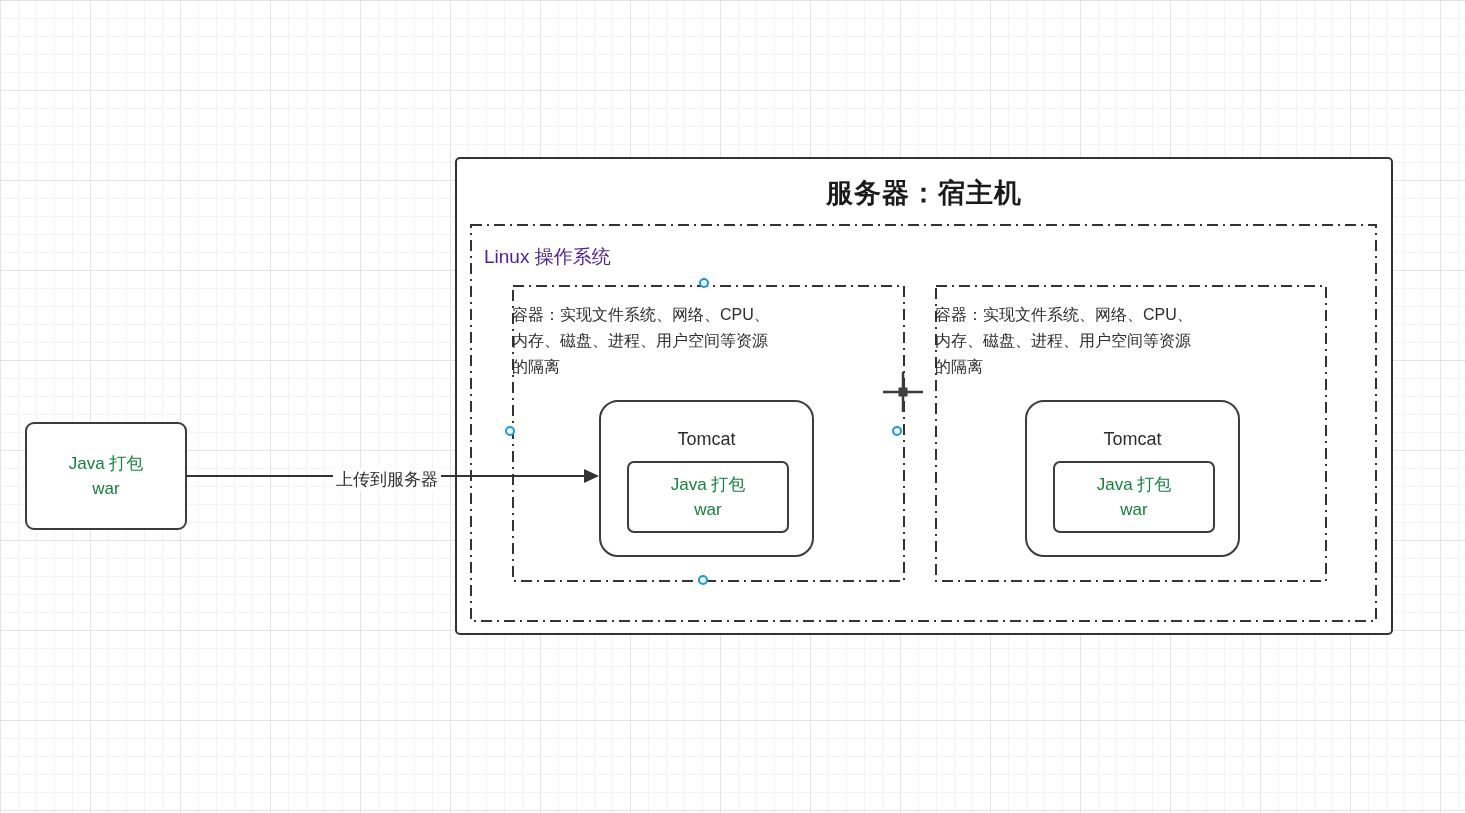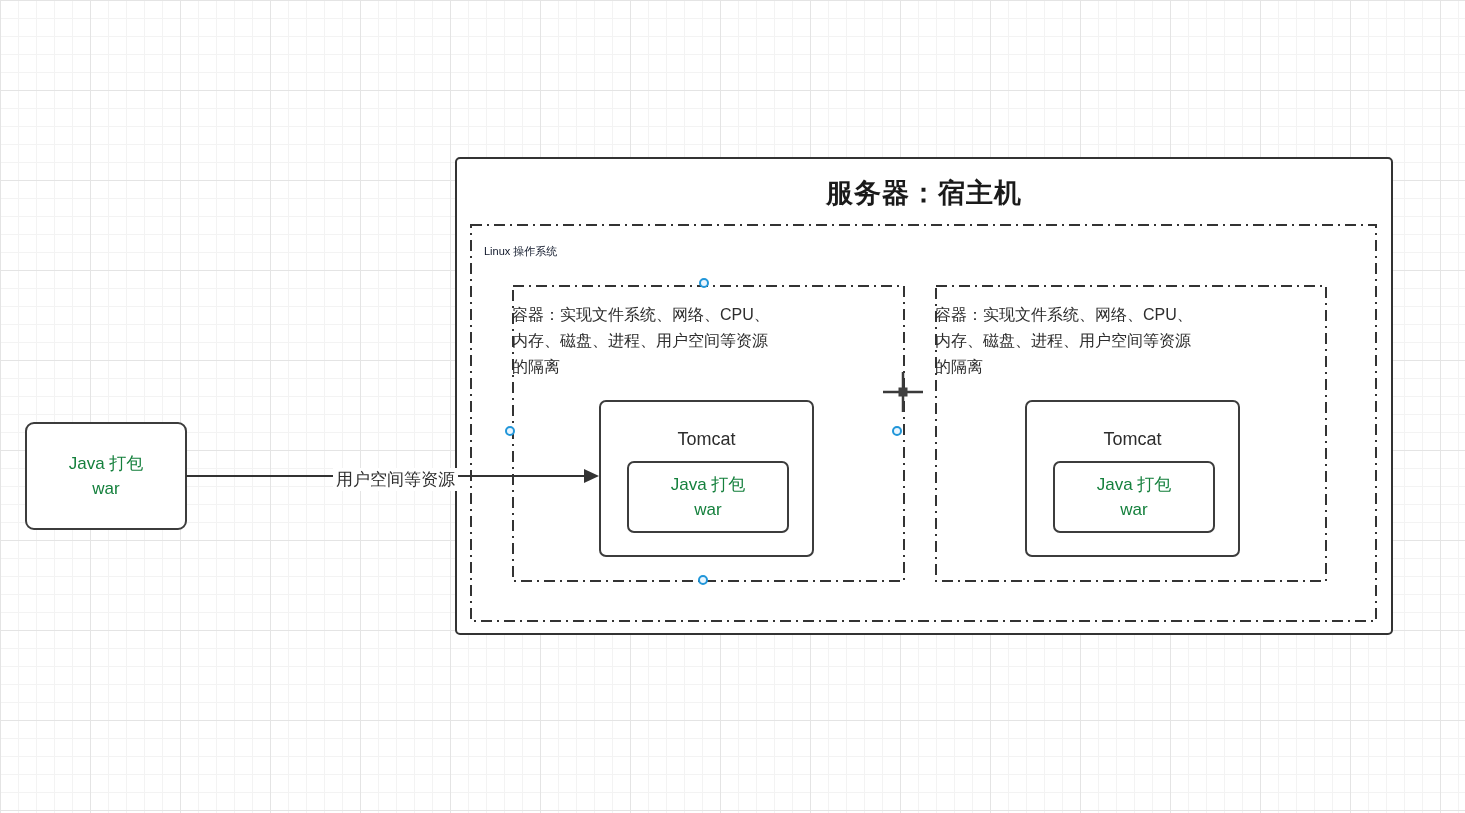--- a/index.html
+++ b/index.html
@@ -94,22 +94,22 @@
   }
   
   .ddbox { position: absolute; background: transparent; }
   .ddbox > svg.border-svg { position: absolute; left: 0; top: 0; width: 100%; height: 100%; overflow: visible; }
   .ddbox rect.ddrect { fill: none; stroke: #333333; stroke-width: 2; }
   .linux-box { left: 13px; top: 65px; width: 907px; height: 398px; }
   .os-label {
     position: absolute;
     left: 14px;
     top: 20px;
-    font-size: 11px;
-    color: #0f172a;
+    font-size: 19px;
+    color: #4c1d95;
     white-space: nowrap;
   }
   .container-box { top: 61px; width: 393px; height: 297px; }
   .container-box.c1 { left: 42px; }
   .container-box.c2 { left: 465px; width: 392px; }
   .container-desc {
     position: absolute;
     left: 0;
     top: 17px;
     width: 100%;
@@ -118,21 +118,21 @@
     line-height: 26px;
     color: #2d2d2d;
   }
   
   .tomcat-box {
     position: absolute;
     top: 115px;
     width: 215px;
     height: 157px;
     border: 2px solid #3c3c3c;
-    border-radius: 7px;
+    border-radius: 19px;
     background: #ffffff;
   }
   .tomcat-box.t1 { left: 87px; }
   .tomcat-box.t2 { left: 90px; }
   .tomcat-label {
     position: absolute;
     left: 0;
     top: 27px;
     width: 100%;
     text-align: center;
@@ -183,21 +183,21 @@
     <div class="node-text">
       <div>Java 打包</div>
       <div>war</div>
     </div>
   </div>
 
   <svg class="edge-svg" viewBox="0 0 414 22">
     <line x1="0" y1="11" x2="399" y2="11" stroke="#333333" stroke-width="2"></line>
     <polygon points="398,4 413,11 398,18" fill="#333333"></polygon>
   </svg>
-  <div class="edge-label">用户空间等资源</div>
+  <div class="edge-label">上传到服务器</div>
 
   <div class="server-box">
     <div class="server-title">服务器：宿主机</div>
 
     <div class="ddbox linux-box">
       <svg class="border-svg" aria-hidden="true">
         <rect class="ddrect" x="1" y="1" width="905" height="396" stroke-dasharray="11 5 2 5"></rect>
       </svg>
       <div class="os-label">Linux 操作系统</div>
 

